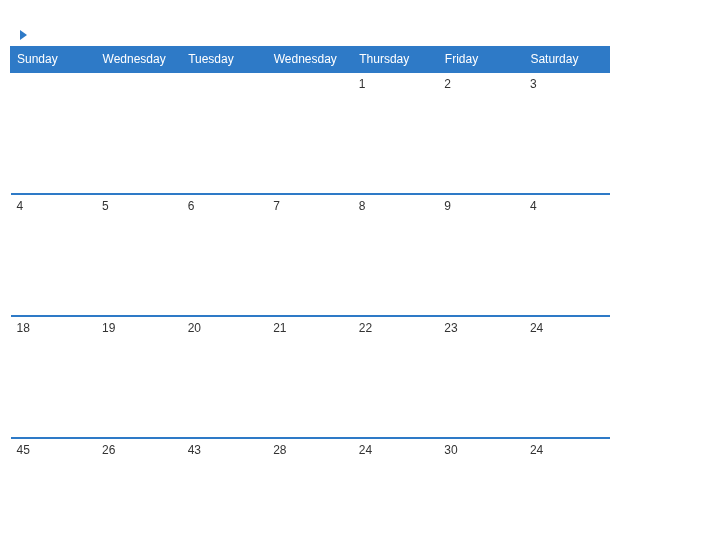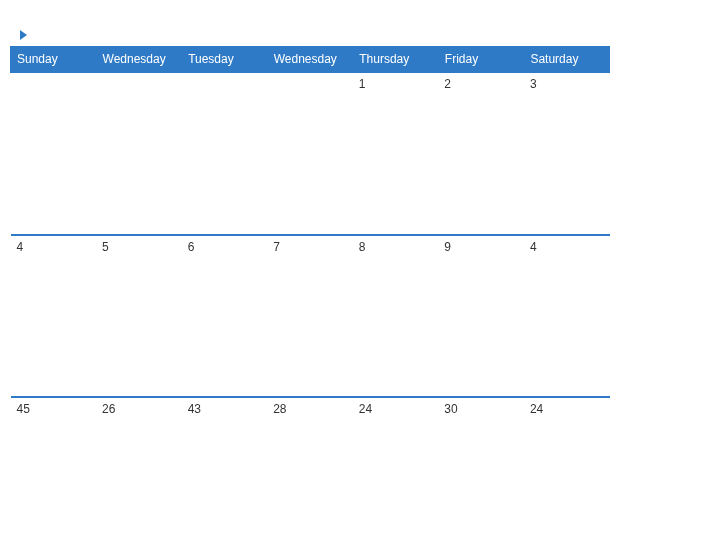--- a/index.html
+++ b/index.html
@@ -176,20 +176,43 @@
             <td>
               <span class="day-number">8</span>
             </td>
             <td>
               <span class="day-number">9</span>
             </td>
             <td>
               <span class="day-number">4</span>
             </td>
           </tr>
+          <tr class="row-white">
+            <td>
+              <span class="day-number">18</span>
+            </td>
+            <td>
+              <span class="day-number">19</span>
+            </td>
+            <td>
+              <span class="day-number">20</span>
+            </td>
+            <td>
+              <span class="day-number">21</span>
+            </td>
+            <td>
+              <span class="day-number">22</span>
+            </td>
+            <td>
+              <span class="day-number">23</span>
+            </td>
+            <td>
+              <span class="day-number">24</span>
+            </td>
+          </tr>
           <tr class="row-gray">
             <td>
               <span class="day-number">45</span>
             </td>
             <td>
               <span class="day-number">26</span>
             </td>
             <td>
               <span class="day-number">43</span>
             </td>

